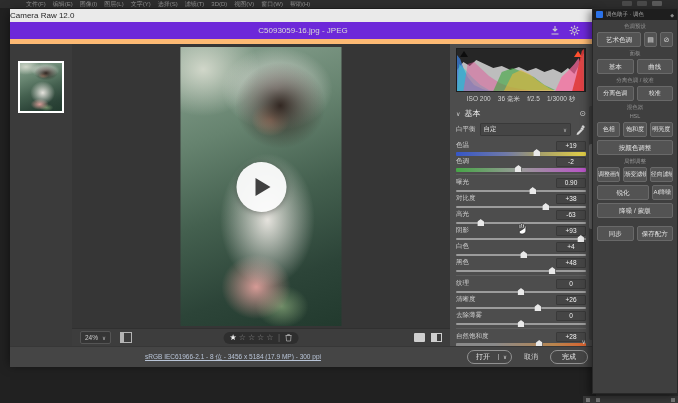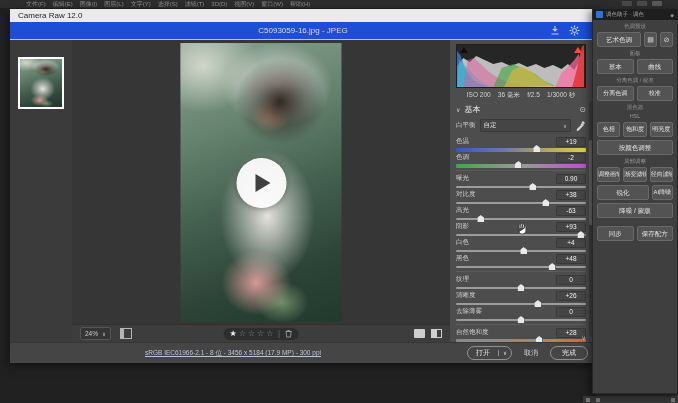--- a/index.html
+++ b/index.html
@@ -7,22 +7,22 @@
     font-family:"Liberation Sans","DejaVu Sans",sans-serif;-webkit-font-smoothing:antialiased;}
   
   .menubar{position:absolute;top:0;left:0;width:100%;height:8px;background:#2d2d2d;display:flex;gap:7px;
     padding:1px 6px 0 26px;box-sizing:border-box;overflow:hidden;}
   .menubar span{font-size:6px;color:#8f8f8f;line-height:7px;white-space:nowrap;}
   .mb-right{position:absolute;top:1px;right:16px;display:flex;gap:5px;}
   .mb-right i{display:block;width:10px;height:5px;background:#4a4a4a;border-radius:1px;}
   .rightdock{position:absolute;left:596px;top:8px;width:82px;height:388px;background:#2c2c2c;}
   
   .acr{position:absolute;left:10px;top:9px;width:586px;height:353px;background:#4d4d4d;box-shadow:0 3px 10px rgba(0,0,0,.55);}
-  .acr-title{height:13px;background:#eaeaea;color:#1f1f1f;font-size:8px;line-height:13px;padding-left:8px;}
-  .acr-header{position:relative;height:17px;background:#1d4ed8;border-bottom:1px solid #fdba74;}
+  .acr-title{height:13px;background:#eaeaea;color:#1f1f1f;font-size:8px;line-height:13px;padding-left:0;}
+  .acr-header{position:relative;height:17px;background:#6d28d9;border-bottom:5px solid #fdba74;}
   .fname{position:absolute;left:0;right:0;text-align:center;font-size:8px;color:#d8d8d8;line-height:17px;}
   .hicons{position:absolute;right:16px;top:3px;display:flex;gap:9px;align-items:center;}
   .acr-body{display:flex;height:302px;}
   .filmstrip{width:62px;background:#3b3b3b;display:flex;justify-content:center;align-items:flex-start;padding-top:17px;box-sizing:border-box;}
   .thumb{width:42px;height:48px;border:2px solid #fff;}
   .preview{flex:1;background:#363636;position:relative;}
   .photoart{background:
       radial-gradient(40% 22% at 62% 21%, rgba(44,32,27,.95), rgba(44,32,27,0) 70%),
       radial-gradient(16% 8% at 56% 26%, rgba(222,176,148,.95), rgba(222,176,148,0) 75%),
       radial-gradient(46% 20% at 60% 15%, rgba(240,236,232,.88), rgba(240,236,232,0) 75%),

